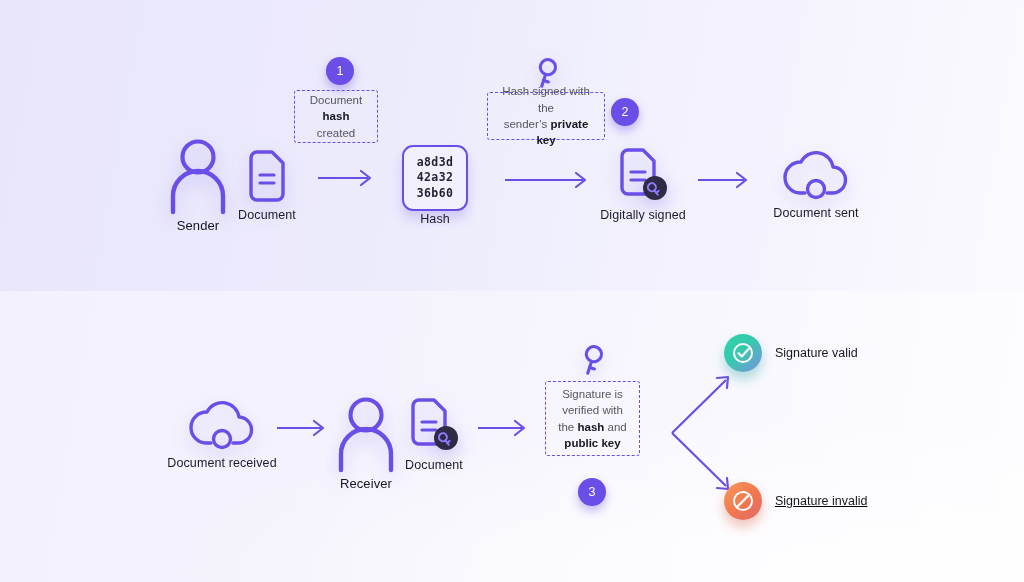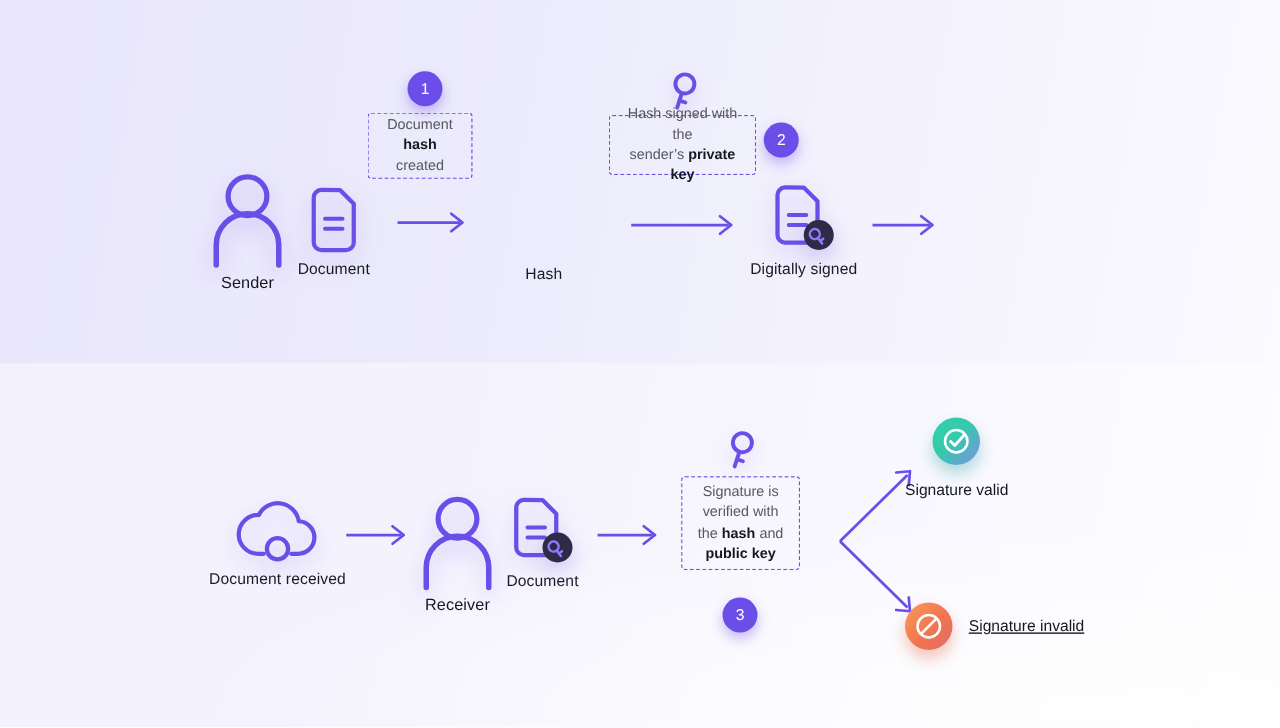--- a/index.html
+++ b/index.html
@@ -194,20 +194,25 @@
     <div class="cap" style="top:58px;">Document</div>
   </div>
 
   <div class="node" style="left:318px; top:170px;">
     <svg width="56" height="16" viewBox="0 0 56 16">
       <line x1="0" y1="8" x2="50" y2="8" stroke="#6B4EE8" stroke-width="2.2"></line>
       <polyline points="43,1 52,8 43,15" fill="none" stroke="#6B4EE8" stroke-width="2.2" stroke-linecap="round" stroke-linejoin="round"></polyline>
     </svg>
   </div>
 
+  <div class="hashbox" style="left:402px; top:145px;">
+    <span>a8d3d</span>
+    <span>42a32</span>
+    <span>36b60</span>
+  </div>
   <div class="node" style="left:402px; top:212px; width:66px;">
     <div class="cap" style="top:0;">Hash</div>
   </div>
 
   <div class="dashbox" style="left:294px; top:90px; width:84px; height:53px;">
     <div>
       <span>Document</span><br>
       <b>hash</b><span> created</span>
     </div>
   </div>
@@ -256,20 +261,29 @@
     <div class="cap" style="top:60px;">Digitally signed</div>
   </div>
 
   <div class="node" style="left:698px; top:172px;">
     <svg width="52" height="16" viewBox="0 0 52 16">
       <line x1="0" y1="8" x2="46" y2="8" stroke="#6B4EE8" stroke-width="2.2"></line>
       <polyline points="39,1 48,8 39,15" fill="none" stroke="#6B4EE8" stroke-width="2.2" stroke-linecap="round" stroke-linejoin="round"></polyline>
     </svg>
   </div>
 
+  <div class="node" style="left:778px; top:148px; width:76px;">
+    <div class="glow">
+      <svg width="76" height="52" viewBox="0 0 76 52">
+        <path d="M22 45 h5 M49 45 h5 a13 13 0 0 0 1 -26 a17 17 0 0 0 -32 -5 a12 12 0 0 0 -1 31 h0" fill="none" stroke="#6B4EE8" stroke-width="3.4" stroke-linecap="round" stroke-linejoin="round"></path>
+        <circle cx="38" cy="41" r="8.5" fill="none" stroke="#6B4EE8" stroke-width="3.4"></circle>
+      </svg>
+    </div>
+    <div class="cap" style="top:58px;">Document sent</div>
+  </div>
 
   <div class="node" style="left:184px; top:398px; width:76px;">
     <div class="glow">
       <svg width="76" height="52" viewBox="0 0 76 52">
         <path d="M22 45 h5 M49 45 h5 a13 13 0 0 0 1 -26 a17 17 0 0 0 -32 -5 a12 12 0 0 0 -1 31 h0" fill="none" stroke="#6B4EE8" stroke-width="3.4" stroke-linecap="round" stroke-linejoin="round"></path>
         <circle cx="38" cy="41" r="8.5" fill="none" stroke="#6B4EE8" stroke-width="3.4"></circle>
       </svg>
     </div>
     <div class="cap" style="top:58px;">Document received</div>
   </div>
@@ -339,21 +353,21 @@
 
   <div class="node" style="left:670px; top:368px;">
     <svg width="66" height="130" viewBox="0 0 66 130">
       <line x1="2" y1="65" x2="56" y2="12" stroke="#6B4EE8" stroke-width="2.2"></line>
       <polyline points="47,10 58,9 57,20" fill="none" stroke="#6B4EE8" stroke-width="2.2" stroke-linecap="round" stroke-linejoin="round"></polyline>
       <line x1="2" y1="65" x2="56" y2="118" stroke="#6B4EE8" stroke-width="2.2"></line>
       <polyline points="47,120 58,121 57,110" fill="none" stroke="#6B4EE8" stroke-width="2.2" stroke-linecap="round" stroke-linejoin="round"></polyline>
     </svg>
   </div>
 
-  <div class="status" style="left:724px; top:334px;flex-direction:column;">
+  <div class="status" style="left:724px; top:334px;">
     <div class="status-dot valid">
       <svg width="24" height="24" viewBox="0 0 24 24">
         <circle cx="12" cy="12" r="9" fill="none" stroke="#ffffff" stroke-width="2"></circle>
         <polyline points="7.5,12.2 10.8,15.4 18,7.4" fill="none" stroke="#ffffff" stroke-width="2.2" stroke-linecap="round" stroke-linejoin="round"></polyline>
       </svg>
     </div>
     <div class="status-label">Signature valid</div>
   </div>
 
   <div class="status" style="left:724px; top:482px;text-decoration:underline;">

